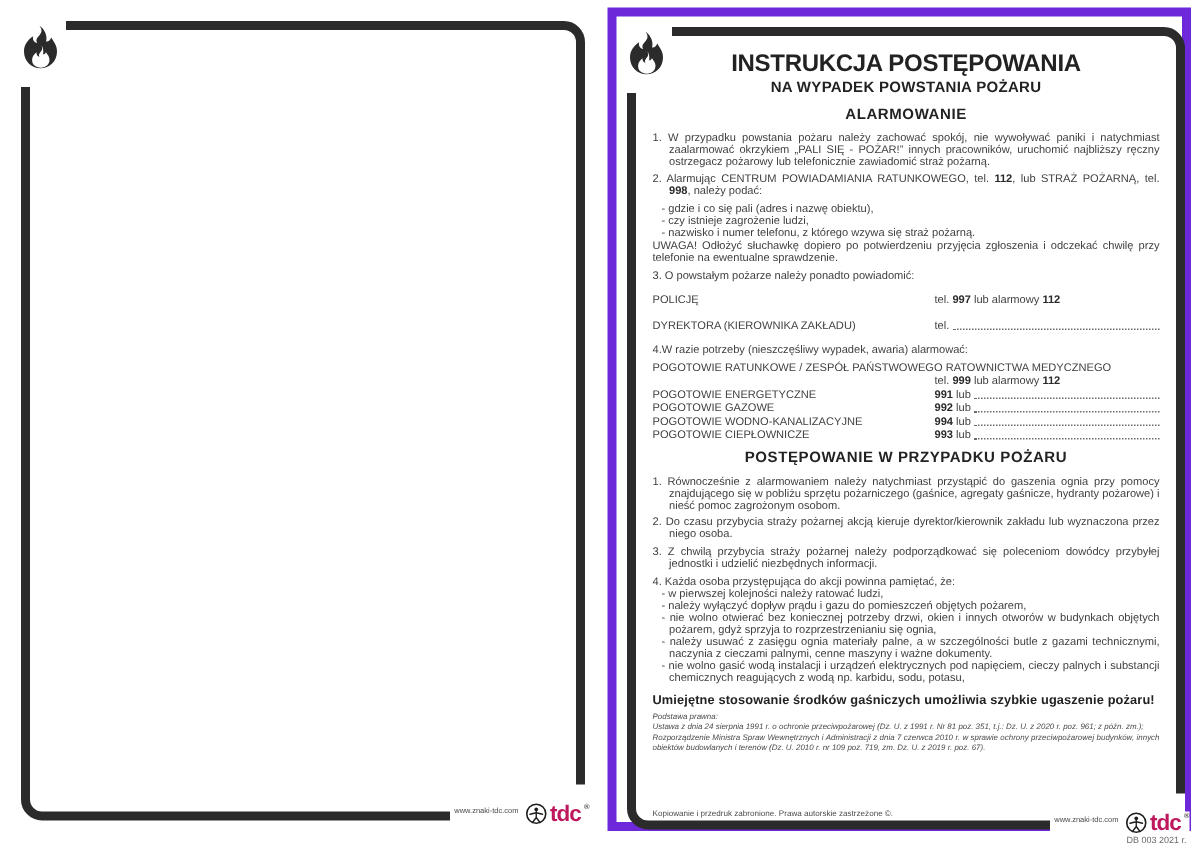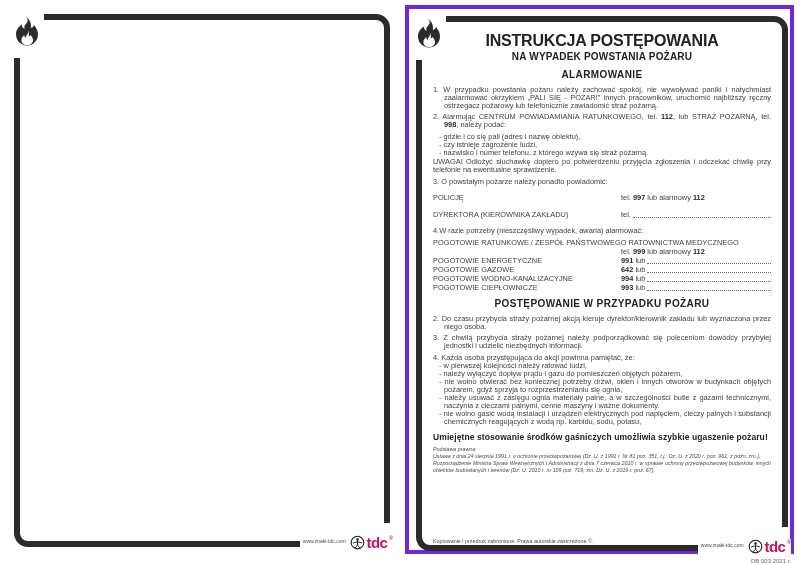--- a/index.html
+++ b/index.html
@@ -1,20 +1,20 @@
 <!DOCTYPE html>
 <html><head>
 <meta charset="utf-8">
 <style>
   html,body{margin:0;padding:0;background:#ffffff;}
   .stage{position:relative;width:800px;height:564px;background:#fff;overflow:hidden;
          font-family:"Liberation Sans", sans-serif;}
   .board{position:absolute;background:#fff;}
   .board-left{left:4px;top:4px;width:392px;height:548px;}
-  .board-right{left:405px;top:5px;width:389px;height:549px;border:4px solid #6d28d9;box-sizing:border-box;}
+  .board-right{left:405px;top:5px;width:389px;height:549px;border:6px solid #6d28d9;box-sizing:border-box;}
   .frame{position:absolute;border:6px solid #2b2b2b;border-radius:14px;background:#fff;}
   .board-left .frame{left:10px;top:10px;width:364px;height:521px;}
   .board-right .frame{left:7px;top:7px;width:360px;height:523px;}
   .mask{position:absolute;background:#fff;}
   .mask-tl{left:-6px;top:-6px;width:30px;height:44px;}
   .mask-br{right:-6px;bottom:-6px;width:64px;height:24px;}
   .flame{position:absolute;left:-6px;top:-3px;width:26px;height:32px;}
   .brandbox{position:absolute;right:-9px;bottom:-9px;display:flex;align-items:center;gap:2px;background:#fff;padding-left:3px;}
   .url{font-size:5px;color:#4a4a4a;margin-right:2px;white-space:nowrap;position:relative;top:-2px;}
   .brandname{font-size:15px;font-weight:bold;color:#be185d;letter-spacing:-0.6px;line-height:1;}
@@ -121,41 +121,42 @@
         <div class="erow">
           <span class="c-label">POGOTOWIE ENERGETYCZNE</span>
           <span class="c-tel">
               <span><b>991</b> lub</span>
               <span class="dots"></span>
             </span>
         </div>
         <div class="erow">
           <span class="c-label">POGOTOWIE GAZOWE</span>
           <span class="c-tel">
-              <span><b>642</b> lub</span>
+              <span><b>992</b> lub</span>
               <span class="dots"></span>
             </span>
         </div>
         <div class="erow">
           <span class="c-label">POGOTOWIE WODNO-KANALIZACYJNE</span>
           <span class="c-tel">
               <span><b>994</b> lub</span>
               <span class="dots"></span>
             </span>
         </div>
         <div class="erow">
           <span class="c-label">POGOTOWIE CIEPŁOWNICZE</span>
           <span class="c-tel">
               <span><b>993</b> lub</span>
               <span class="dots"></span>
             </span>
         </div>
 
         <div class="sec-head">POSTĘPOWANIE W PRZYPADKU POŻARU</div>
 
+        <div class="num">1. Równocześnie z alarmowaniem należy natychmiast przystąpić do gaszenia ognia przy pomocy znajdującego się w pobliżu sprzętu pożarniczego (gaśnice, agregaty gaśnicze, hydranty pożarowe) i nieść pomoc zagrożonym osobom.</div>
         <div class="num">2. Do czasu przybycia straży pożarnej akcją kieruje dyrektor/kierownik zakładu lub wyznaczona przez niego osoba.</div>
         <div class="num">3. Z chwilą przybycia straży pożarnej należy podporządkować się poleceniom dowódcy przybyłej jednostki i udzielić niezbędnych informacji.</div>
         <div class="num" style="margin-bottom:0;">4. Każda osoba przystępująca do akcji powinna pamiętać, że:</div>
         <div class="dash">- w pierwszej kolejności należy ratować ludzi,</div>
         <div class="dash">- należy wyłączyć dopływ prądu i gazu do pomieszczeń objętych pożarem,</div>
         <div class="dash">- nie wolno otwierać bez koniecznej potrzeby drzwi, okien i innych otworów w budynkach objętych pożarem, gdyż sprzyja to rozprzestrzenianiu się ognia,</div>
         <div class="dash">- należy usuwać z zasięgu ognia materiały palne, a w szczególności butle z gazami technicznymi, naczynia z cieczami palnymi, cenne maszyny i ważne dokumenty.</div>
         <div class="dash">- nie wolno gasić wodą instalacji i urządzeń elektrycznych pod napięciem, cieczy palnych i substancji chemicznych reagujących z wodą np. karbidu, sodu, potasu,</div>
 
         <div class="highlight">Umiejętne stosowanie środków gaśniczych umożliwia szybkie ugaszenie pożaru!</div>

